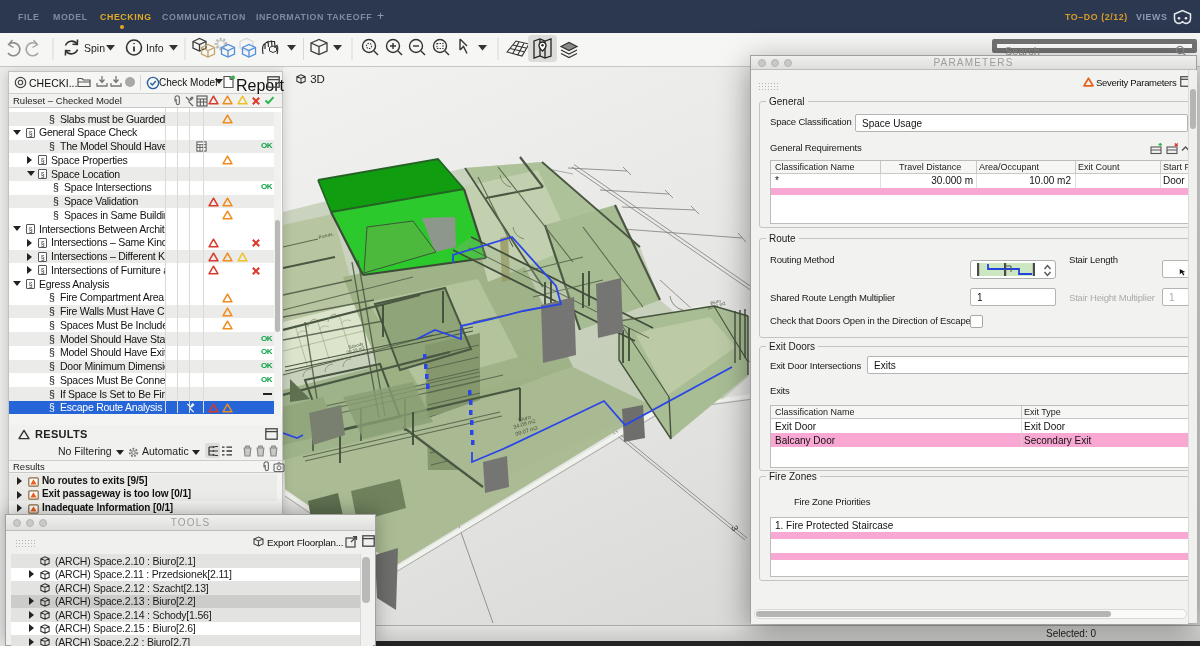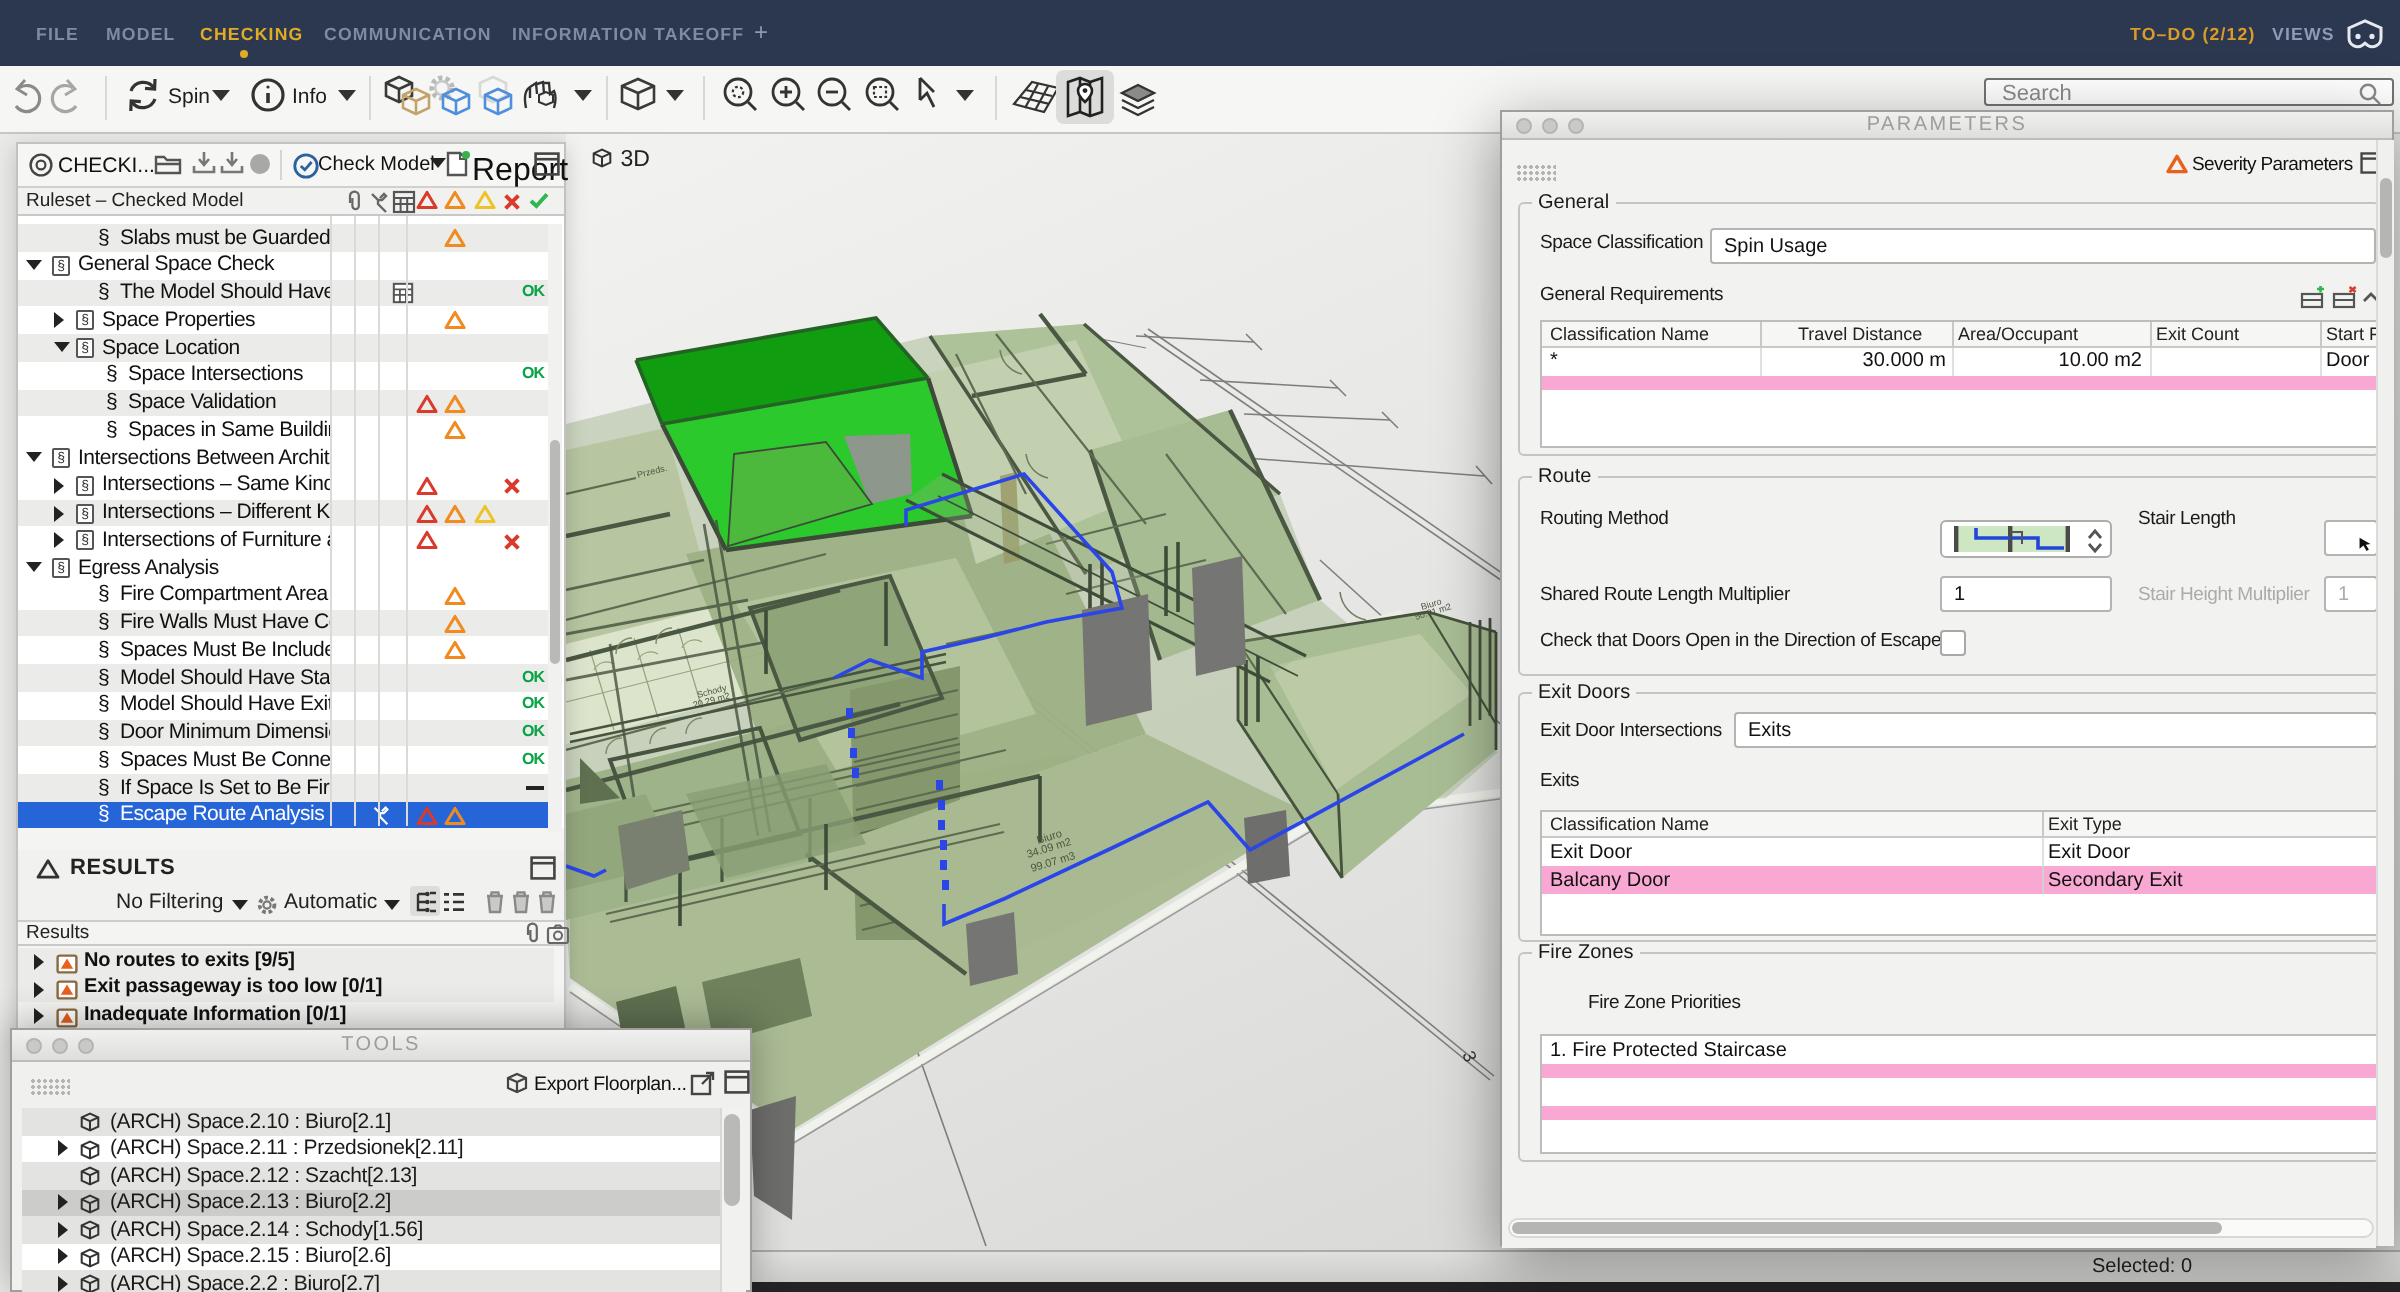--- a/index.html
+++ b/index.html
@@ -7,21 +7,21 @@
 #stage { position:relative; width:1200px; height:646px; }
 
 
 #topbar { position:absolute; left:0; top:0; width:1200px; height:33px; background:#2c3850; }
 #topbar .mi { position:absolute; top:12px; font-size:8.8px; font-weight:bold; letter-spacing:0.6px; color:#7e8ba2; }
 #topbar .mi.act { color:#e0ab25; }
 #topbar .dot { position:absolute; left:120px; top:25px; width:3.5px; height:3.5px; border-radius:2px; background:#e0ab25; }
 
 
 #toolbar { position:absolute; left:0; top:33px; width:1200px; height:34px; background:#f6f6f5; border-bottom:1px solid #c6c6c4; }
-#search { position:absolute; left:992px; top:6px; width:205px; height:14px; background:#fff; border:1px solid #737373; border-radius:2px; }
+#search { position:absolute; left:992px; top:6px; width:205px; height:14px; background:#fff; border:5px solid #737373; border-radius:2px; }
 #search span { position:absolute; left:8px; top:0.5px; font-size:11px; color:#8a8a88; }
 .titlebar { position:relative; height:16px; background:linear-gradient(#f0f0ef,#dededc); border-bottom:1px solid #bcbcba; }
 .titlebar .tl { position:absolute; top:4px; width:8px; height:8px; border-radius:50%; background:#c9c9c7; border:1px solid #b5b5b3; }
 .titlebar .cap { position:absolute; width:100%; text-align:center; top:2px; font-size:10px; color:#9d9d9b; letter-spacing:1.2px; }
 .grip { position:absolute; width:20px; height:9px;
   background-image:radial-gradient(circle, #b4b4b2 0.8px, transparent 0.9px);
   background-size:3px 3px; }
 
 
 #checkwin { position:absolute; left:8px; top:71px; width:275px; height:452px; background:#f4f4f3; border:1px solid #c2c2c0; box-shadow:0 3px 10px rgba(0,0,0,0.18); }
@@ -838,21 +838,21 @@
     <span style="position:absolute;left:345px;top:21px;font-size:9.5px;letter-spacing:-0.3px;color:#111;">Severity Parameters</span>
     <svg style="position:absolute;left:429px;top:20px;" width="12" height="11" viewBox="0 0 13 12">
       <rect x="0.8" y="0.8" width="11.4" height="10.4" fill="none" stroke="#444" stroke-width="1.3"></rect>
       <path d="M0.8 3.6 H12.2" stroke="#444" stroke-width="1.3"></path>
     </svg>
 
     <div class="fieldset" style="left:8px;top:45px;width:431px;height:127px;">
       <span class="leg">General</span>
       <span class="plabel" style="left:10px;top:14px;">Space Classification</span>
       <div class="pfield" style="left:95px;top:12px;width:333px;height:18px;">
-          <span>Spin Usage</span>
+          <span>Space Usage</span>
         </div>
       <span class="plabel" style="left:10px;top:40px;">General Requirements</span>
       <svg style="position:absolute;left:390px;top:41px;" width="13" height="12" viewBox="0 0 13 12">
           <rect x="1" y="4" width="10" height="6.5" fill="none" stroke="#555" stroke-width="1.1"></rect>
           <path d="M1 7 H11" stroke="#555" stroke-width="1"></path>
           <path d="M8.5 1.5 H12 M10.25 0 V3.2" stroke="#2eb84d" stroke-width="1.3"></path>
         </svg>
       <svg style="position:absolute;left:406px;top:41px;" width="13" height="12" viewBox="0 0 13 12">
           <rect x="1" y="4" width="10" height="6.5" fill="none" stroke="#555" stroke-width="1.1"></rect>
           <path d="M1 7 H11" stroke="#555" stroke-width="1"></path>

